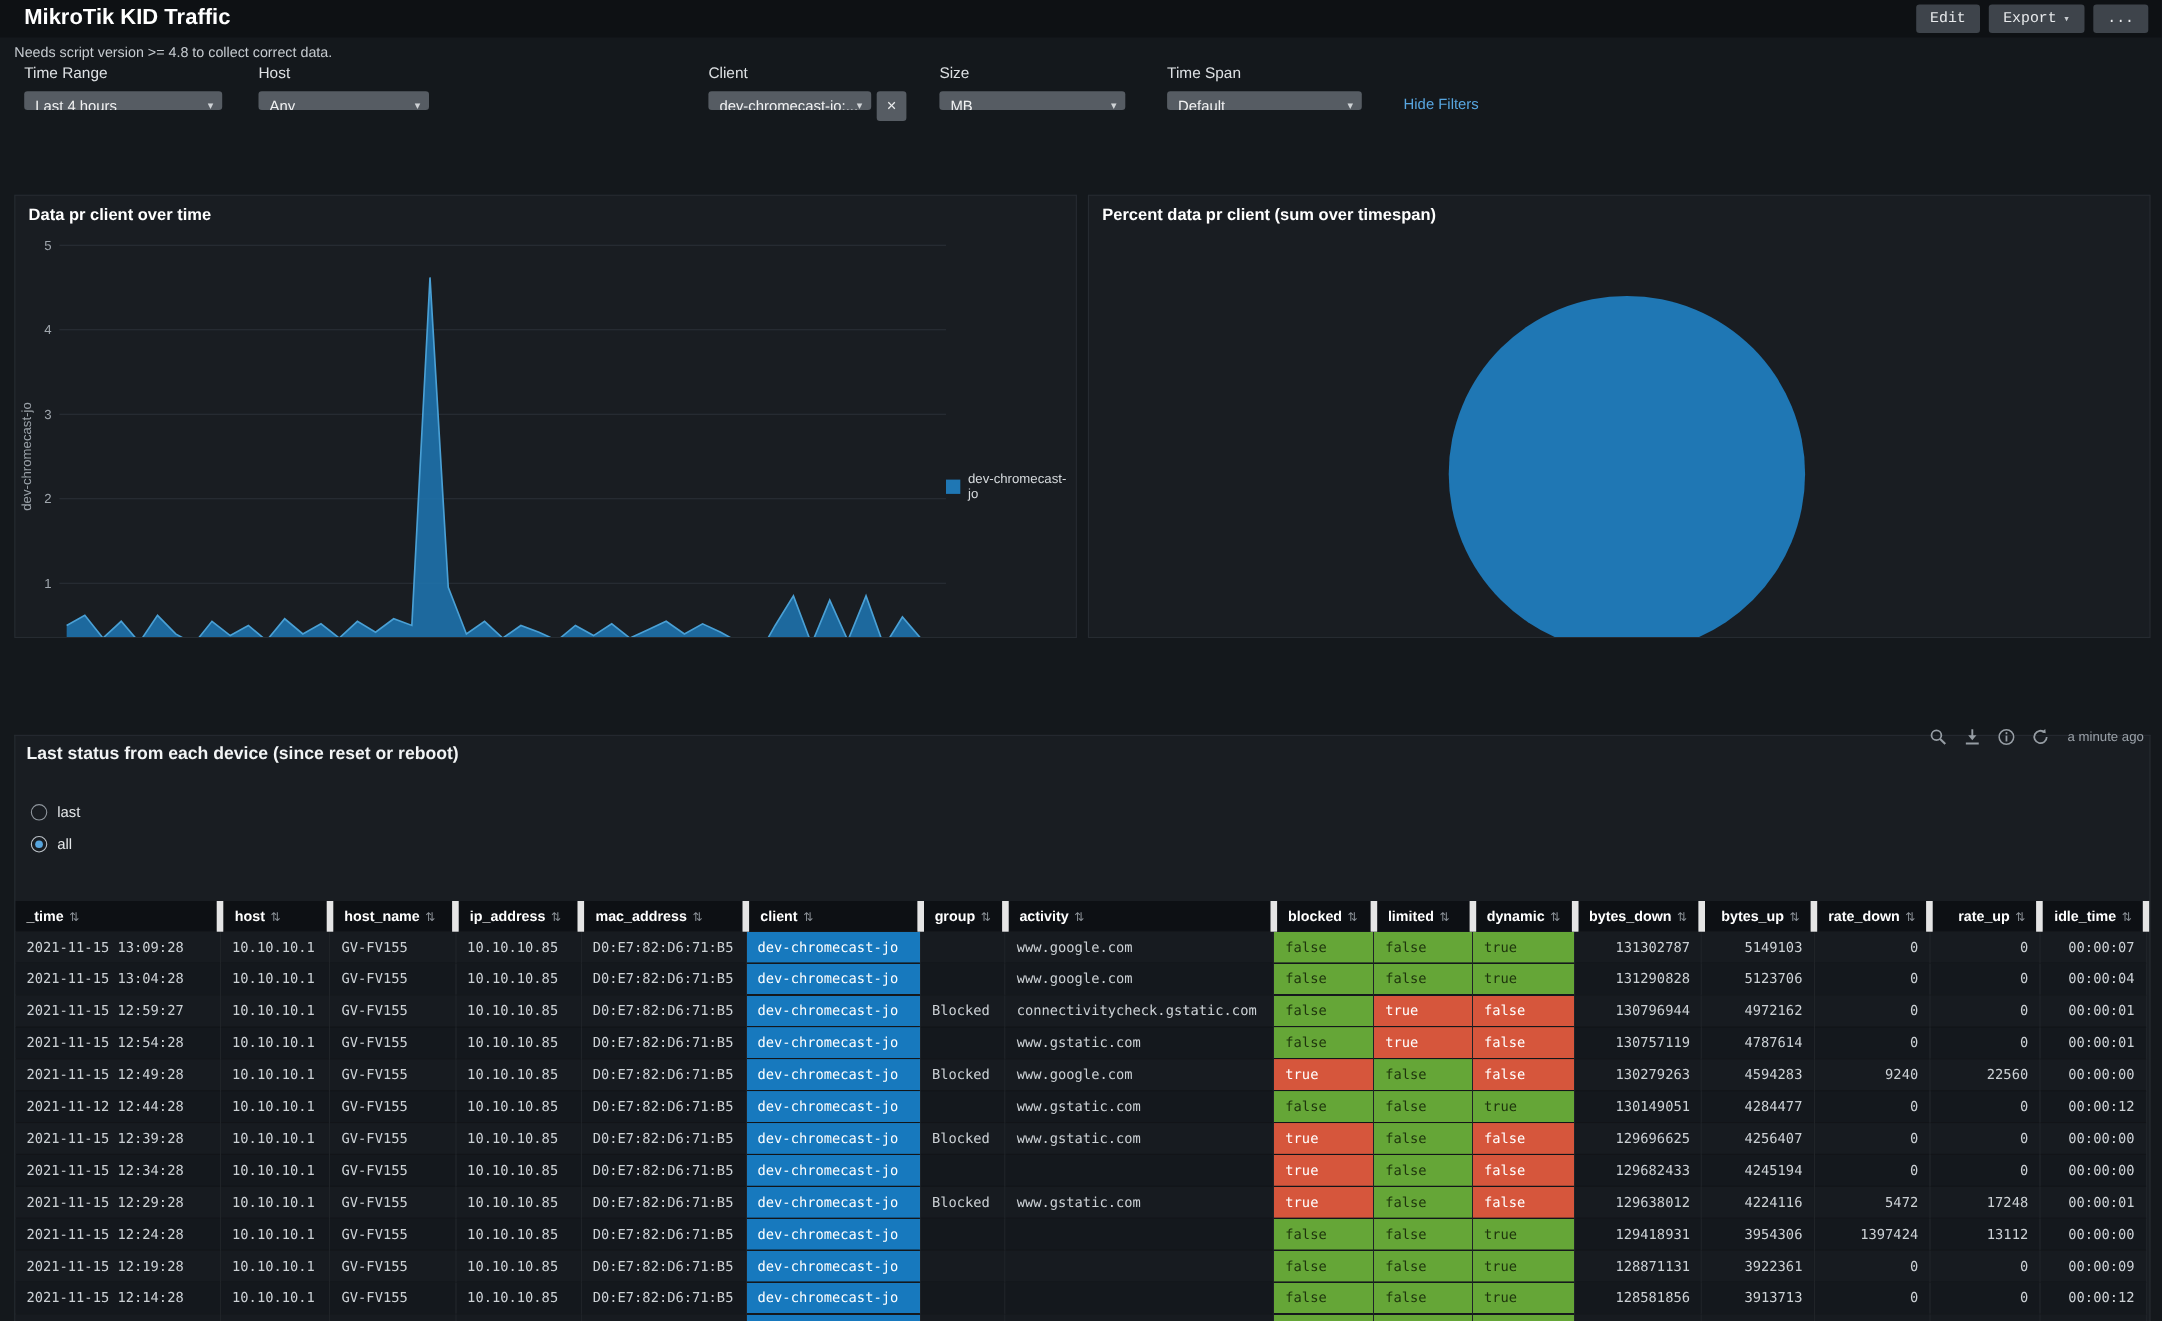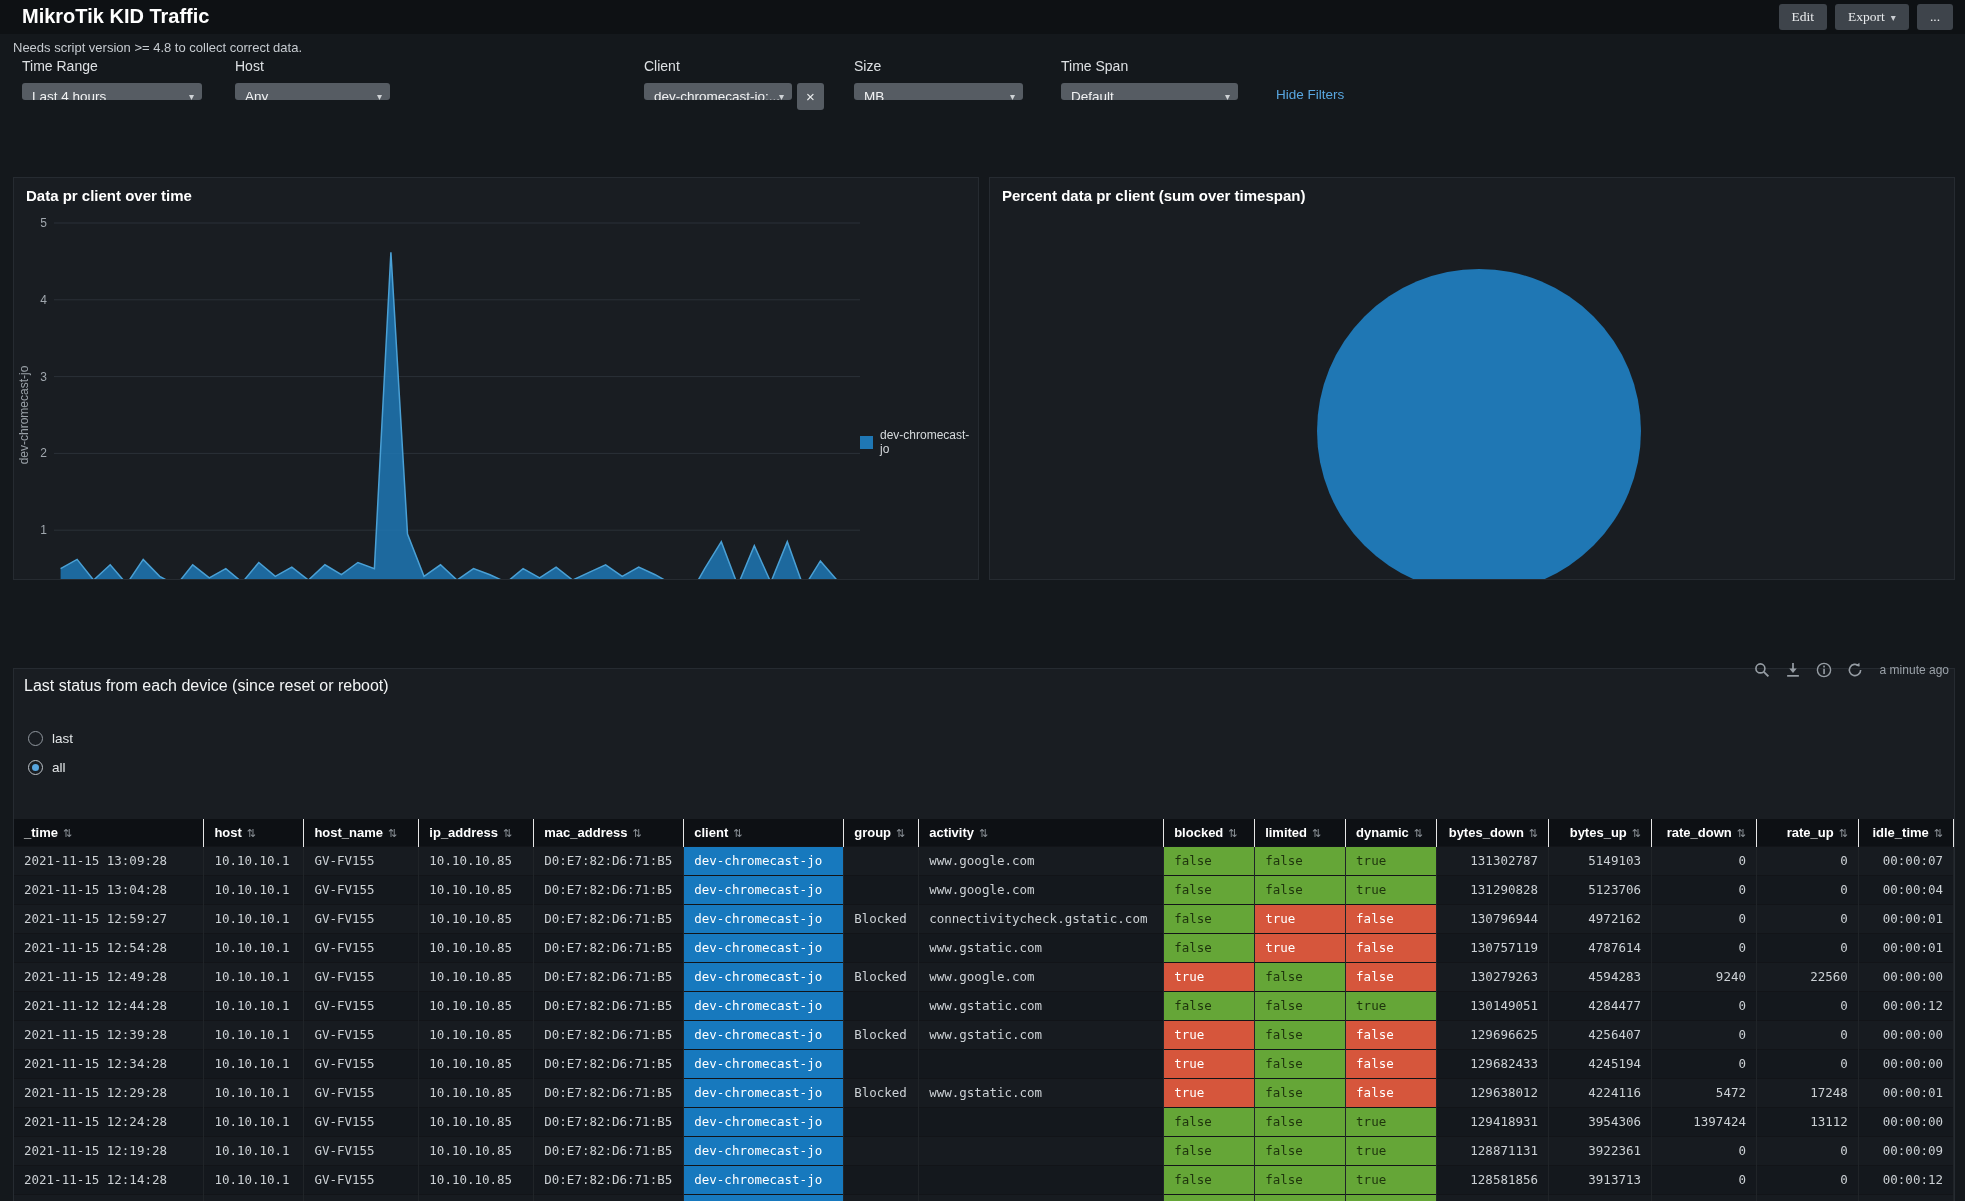--- a/index.html
+++ b/index.html
@@ -2,21 +2,21 @@
 <html style="--green: #65a637; --red: #d6563c; --client-blue: #1779be;"><head>
 <meta charset="utf-8">
 <style>
   *{box-sizing:border-box}
   html,body{margin:0;padding:0;width:1965px;height:1201px;background:#14181c;overflow:hidden;
     font-family:"Liberation Sans",sans-serif;color:#e8eaec;}
   .header-strip{position:absolute;top:0;left:0;right:0;height:34px;background:#0e1114;}
   .page-title{position:absolute;left:22px;top:5px;margin:0;font-size:20px;font-weight:bold;color:#fff;z-index:3}
   .top-buttons{position:absolute;top:4px;right:12px;display:flex;gap:8px;z-index:3}
   .btn{background:#3e444b;color:#e9ebed;border:none;border-radius:3px;height:26px;padding:0 13px;
-    font-size:13.5px;font-family:Liberation Serif, serif;cursor:pointer;white-space:nowrap}
+    font-size:13.5px;font-family:Liberation Mono, monospace;cursor:pointer;white-space:nowrap}
   .btn .caret{margin-left:6px;font-size:10px;color:#c9cdd1}
   .subtitle{position:absolute;left:13px;top:40px;font-size:13px;color:#c6cbd0}
 
   .filters{position:absolute;top:58px;left:0;right:0;height:115px}
   .filter-group{position:absolute;top:0}
   .filter-label{font-size:14px;color:#dde0e3;margin-bottom:9px;white-space:nowrap}
   .control-row{display:flex;}
   .select{position:relative;background:#565c63;border-radius:3px;height:17px;line-height:27px;
     padding:0 26px 0 10px;font-size:13.5px;color:#f1f2f3;cursor:pointer;white-space:nowrap;overflow:hidden}
   .select .caret{position:absolute;right:8px;top:0;font-size:10px;color:#cfd3d6}
@@ -42,26 +42,26 @@
   .pie-callout-label{position:absolute;left:676px;top:429px;font-size:12px;color:#a7adb3;white-space:nowrap}
   .pie-dot{position:absolute;left:486px;top:476px;width:7px;height:7px;border-radius:50%;background:#777e85;cursor:pointer}
 
   .refresh-toolbar{position:absolute;top:662px;right:16px;display:flex;align-items:center;gap:15px;z-index:6}
   .tb-icon{width:16px;height:16px;color:#969da4;cursor:pointer}
   .tb-icon svg{display:block}
   .refresh-time{font-size:12px;color:#9aa1a8;margin-left:2px}
 
   .status-section{position:absolute;top:668px;left:13px;right:10px;bottom:0;background:#191d22;
     border:1px solid #262b31;border-bottom:none}
-  .section-title{position:absolute;left:10px;top:8px;margin:0;font-size:16px;font-weight:normal;color:#f2f4f5}
+  .section-title{position:absolute;left:10px;top:8px;margin:0;font-size:16px;font-weight:bold;color:#f2f4f5}
   #status-radios{position:absolute;left:14px;top:62px}
   .table-wrap{position:absolute;left:0;right:0;top:150px;bottom:0;overflow:hidden}
   table{border-collapse:collapse;table-layout:fixed}
   thead th{background:#0d1014;color:#fff;font-weight:bold;text-align:left;height:27px;padding:0 10px;
-    border-right:1px solid #e5e5e5;white-space:nowrap;font-size:13px;cursor:pointer;overflow:hidden}
+    border-right:6px solid #e5e5e5;white-space:nowrap;font-size:13px;cursor:pointer;overflow:hidden}
   thead th.al-right{text-align:right}
   .sort-icon{color:#8b9197;margin-left:5px;font-size:11px;font-weight:normal}
   tbody td{height:29px;padding:0 10px;color:#ccd1d5;font-family:"DejaVu Sans Mono","Liberation Mono",monospace;
     font-size:12.5px;white-space:nowrap;overflow:hidden;border-right:1px solid rgba(255,255,255,0.03);
     border-top:1px solid rgba(0,0,0,0.28)}
   tbody td.al-right{text-align:right}
   tbody tr:nth-child(odd){background:#171b20}
   tbody tr:nth-child(even){background:#14181d}
   td.cell-client{background:var(--client-blue,#1779be);color:#fff}
   td.cell-good{background:var(--green,#65a637);color:rgba(12,24,2,0.8)}

